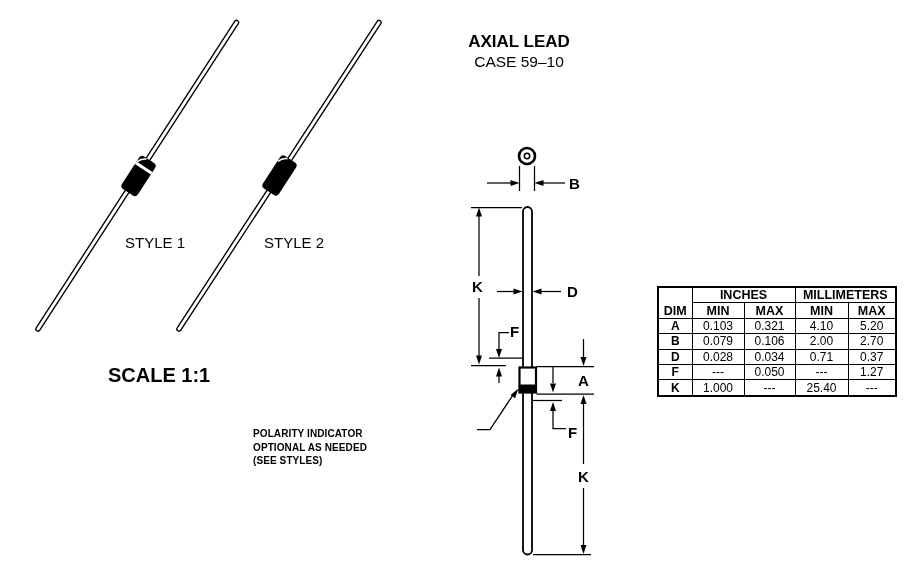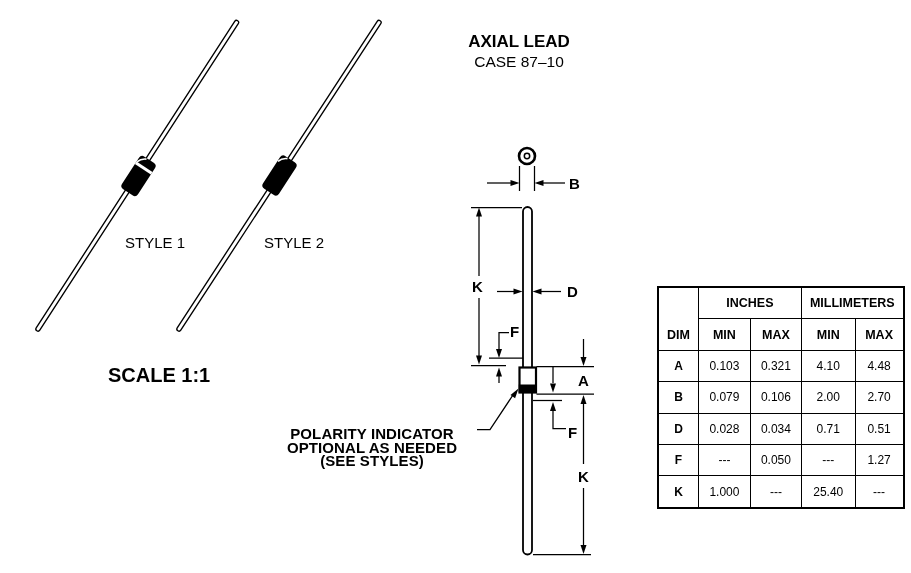--- a/index.html
+++ b/index.html
@@ -5,26 +5,26 @@
   html,body{margin:0;padding:0;background:#fff;}
   .canvas{position:relative;width:911px;height:573px;background:#fff;overflow:hidden;
           font-family:"Liberation Sans",sans-serif;color:#000;}
   .art{position:absolute;left:0;top:0;}
   .abs{position:absolute;margin-top:20px;}
   .title-block{left:409px;top:12px;width:220px;text-align:center;}
   .title-line1{font-size:17px;font-weight:bold;line-height:20px;}
   .title-line2,.title-line3{font-size:15.5px;line-height:19px;}
   .style-label{font-size:15px;}
   .scale-label{font-size:20px;font-weight:bold;}
-  .polarity-note{left:272px;top:407px;width:200px;text-align:center;
-                 font-size:15px;font-weight:bold;line-height:13.5px;letter-spacing:0.1px;}
+  .polarity-note{left:253px;top:407px;width:200px;text-align:left;
+                 font-size:10px;font-weight:bold;line-height:13.5px;letter-spacing:0.1px;}
   svg text{font-family:"Liberation Sans",sans-serif;font-weight:bold;font-size:15px;fill:#000;}
   table.dims{position:absolute;left:657px;top:286px;border-collapse:collapse;
              border:2.2px solid #000;table-layout:fixed;}
-  table.dims th,table.dims td{border:1.6px solid #000;padding:8px;margin:0;
+  table.dims th,table.dims td{border:1.6px solid #000;padding:0;margin:0;
              text-align:center;height:14.4px;font-size:12px;line-height:14px;
              font-family:"Liberation Sans",sans-serif;}
   table.dims th{font-weight:bold;font-size:12.5px;}
   td.dimcol{font-weight:bold;font-size:12.5px;}
   th.dimhead{vertical-align:bottom;padding-bottom:1px;}
 </style>
 </head>
 <body>
 
 <div class="canvas">
@@ -126,21 +126,21 @@
     </g>
 
     <g>
       <path d="M477,429.5 L490,429.5 L514,393.5" fill="none" stroke="#000" stroke-width="1.25"></path>
       <polygon points="518.5,388.5 515.1,398.3 510.5,395.1" fill="#000"></polygon>
     </g>
   </svg>
 
   <div class="abs title-block">
     <div class="title-line1">AXIAL LEAD</div>
-    <div class="title-line2">CASE 87–10</div>
+    <div class="title-line2">CASE 59–10</div>
   </div>
 
   <div class="abs style-label" style="left:125px;top:214px;">STYLE 1</div>
   <div class="abs style-label" style="left:264px;top:214px;">STYLE 2</div>
   <div class="abs scale-label" style="left:108px;top:344px;">SCALE 1:1</div>
 
   <div class="abs polarity-note">
     <div>POLARITY INDICATOR</div>
     <div>OPTIONAL AS NEEDED</div>
     <div>(SEE STYLES)</div>
@@ -164,35 +164,35 @@
         <th>MIN</th>
         <th>MAX</th>
         <th>MIN</th>
         <th>MAX</th>
       </tr>
       <tr>
         <td class="dimcol">A</td>
         <td>0.103</td>
         <td>0.321</td>
         <td>4.10</td>
-        <td>4.48</td>
+        <td>5.20</td>
       </tr>
       <tr>
         <td class="dimcol">B</td>
         <td>0.079</td>
         <td>0.106</td>
         <td>2.00</td>
         <td>2.70</td>
       </tr>
       <tr>
         <td class="dimcol">D</td>
         <td>0.028</td>
         <td>0.034</td>
         <td>0.71</td>
-        <td>0.51</td>
+        <td>0.37</td>
       </tr>
       <tr>
         <td class="dimcol">F</td>
         <td>---</td>
         <td>0.050</td>
         <td>---</td>
         <td>1.27</td>
       </tr>
       <tr>
         <td class="dimcol">K</td>

